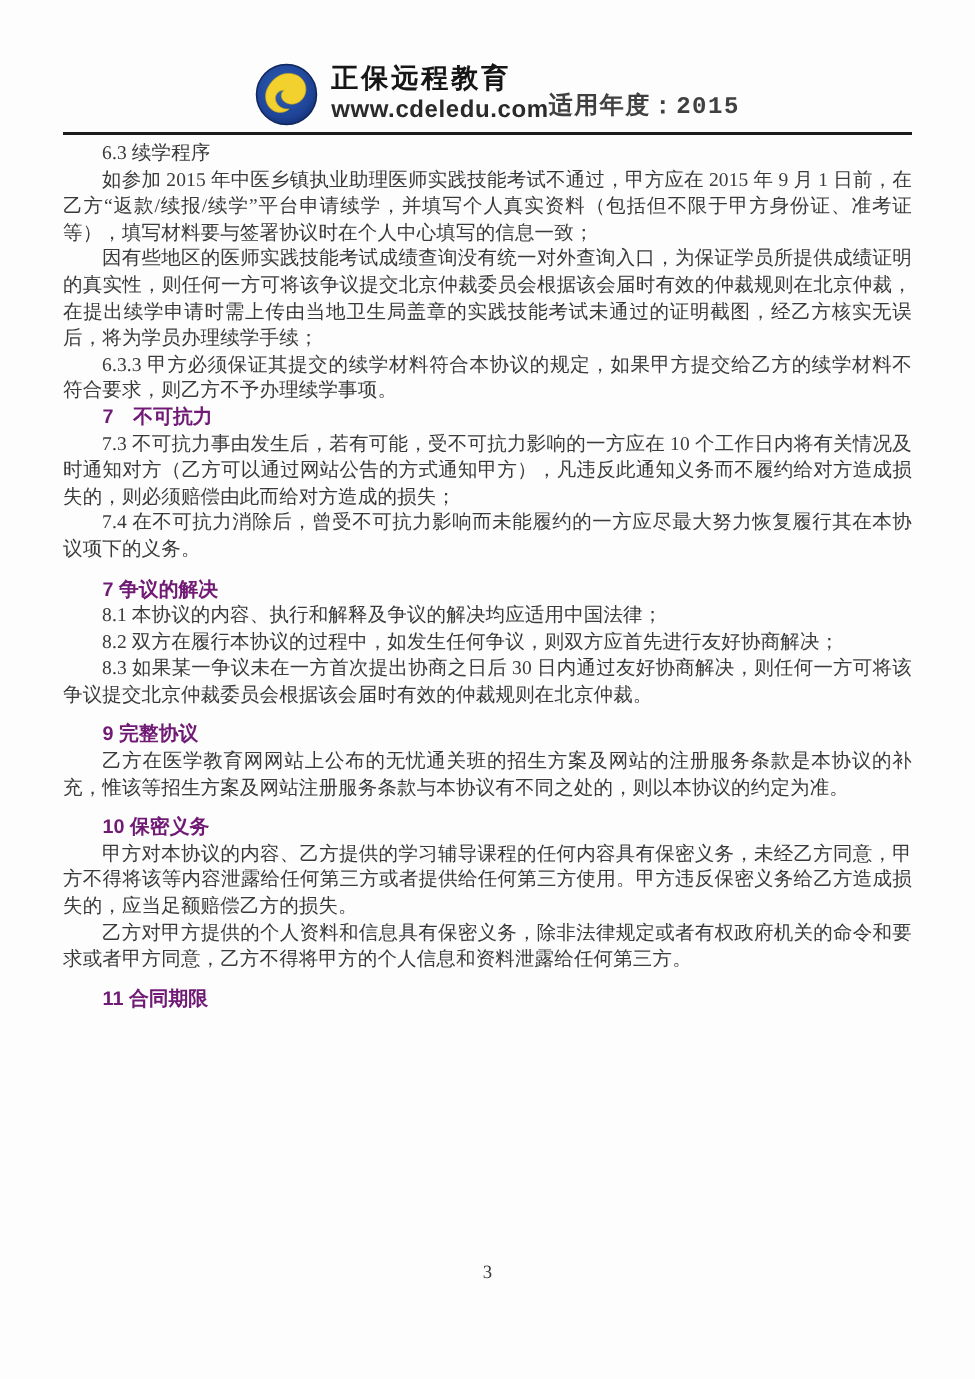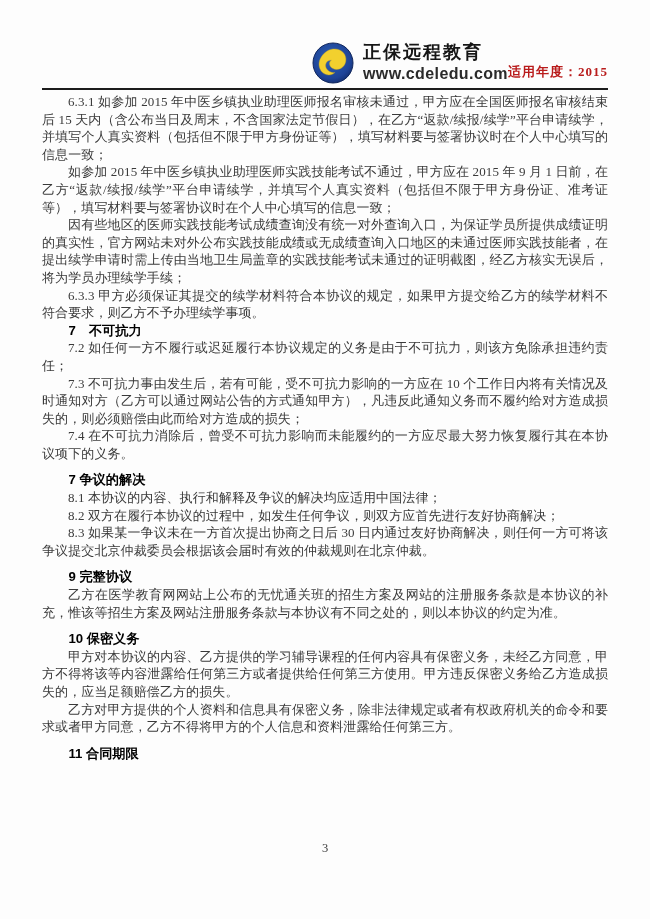--- a/index.html
+++ b/index.html
@@ -12,21 +12,21 @@
     color: #343434;
   }
   .page { width: 650px; height: 919px; position: relative; }
 
   
   .header {
     margin: 0 42px;
     padding: 42px 0 4px 0;
     border-bottom: 2px solid #1c1c1c;
     display: flex;
-    justify-content: flex-end;
+    justify-content: center;
     align-items: flex-end;
   }
   .logo {
     display: flex;
     align-items: center;
     margin-left: 13px;
     gap: 9px;
   }
   .logo-icon { width: 42px; height: 42px; display: block; }
   .logo-text { display: flex; flex-direction: column; line-height: 1.1; }
@@ -39,24 +39,24 @@
   }
   .logo-url {
     font-family: "Liberation Sans", "DejaVu Sans", sans-serif;
     font-size: 16px;
     font-weight: 700;
     letter-spacing: 0.4px;
     color: #2a2a2a;
     margin-top: 2px;
   }
   .year-label {
-    font-family: Liberation Serif, serif;
-    font-size: 13px;
+    font-family: Liberation Mono, monospace;
+    font-size: 16px;
     font-weight: 600;
-    color: #b91c1c;
+    color: #404040;
     padding-bottom: 3px;
     letter-spacing: 1px;
   }
 
   
   .doc {
     margin: 3px 42px 0 42px;
   }
   .doc p { margin: 0; }
   .para {
@@ -66,21 +66,21 @@
     text-align: justify;
     color: #3a3a3a;
     letter-spacing: 0.1px;
   }
   .heading {
     font-family: "Liberation Sans", "DejaVu Sans", sans-serif;
     font-size: 13.2px;
     line-height: 17.6px;
     font-weight: 700;
     text-indent: 2em;
-    color: #000000;
+    color: #701a75;
     margin-top: 1px;
   }
   .space-before { margin-top: 9px !important; }
 
   
   .footer {
     position: absolute;
     left: 0;
     top: 841px;
     width: 100%;
@@ -117,26 +117,25 @@
       </svg>
       <div class="logo-text">
         <span class="logo-title">正保远程教育</span>
         <span class="logo-url">www.cdeledu.com</span>
       </div>
     </div>
     <div class="year-label">适用年度：2015</div>
   </div>
 
   <div class="doc">
-      <p class="para">6.3.1 如参加 2015 年中医乡镇执业助理医师报名审核未通过，甲方应在全国医师报名审核结束后 15 天内（含公布当日及周末，不含国家法定节假日），在乙方“返款/续报/续学”平台申请续学，并填写个人真实资料（包括但不限于甲方身份证等），填写材料要与签署协议时在个人中心填写的信息一致；</p>
+      <p class="para">6.3 续学程序</p>
       <p class="para">如参加 2015 年中医乡镇执业助理医师实践技能考试不通过，甲方应在 2015 年 9 月 1 日前，在乙方“返款/续报/续学”平台申请续学，并填写个人真实资料（包括但不限于甲方身份证、准考证等），填写材料要与签署协议时在个人中心填写的信息一致；</p>
-      <p class="para">因有些地区的医师实践技能考试成绩查询没有统一对外查询入口，为保证学员所提供成绩证明的真实性，官方网站未对外公布实践技能成绩或无成绩查询入口地区的未通过医师实践技能者，在提出续学申请时需上传由当地卫生局盖章的实践技能考试未通过的证明截图，经乙方核实无误后，将为学员办理续学手续；</p>
+      <p class="para">因有些地区的医师实践技能考试成绩查询没有统一对外查询入口，为保证学员所提供成绩证明的真实性，则任何一方可将该争议提交北京仲裁委员会根据该会届时有效的仲裁规则在北京仲裁，在提出续学申请时需上传由当地卫生局盖章的实践技能考试未通过的证明截图，经乙方核实无误后，将为学员办理续学手续；</p>
       <p class="para">6.3.3 甲方必须保证其提交的续学材料符合本协议的规定，如果甲方提交给乙方的续学材料不符合要求，则乙方不予办理续学事项。</p>
       <p class="heading">7　不可抗力</p>
-      <p class="para">7.2 如任何一方不履行或迟延履行本协议规定的义务是由于不可抗力，则该方免除承担违约责任；</p>
       <p class="para">7.3 不可抗力事由发生后，若有可能，受不可抗力影响的一方应在 10 个工作日内将有关情况及时通知对方（乙方可以通过网站公告的方式通知甲方），凡违反此通知义务而不履约给对方造成损失的，则必须赔偿由此而给对方造成的损失；</p>
       <p class="para">7.4 在不可抗力消除后，曾受不可抗力影响而未能履约的一方应尽最大努力恢复履行其在本协议项下的义务。</p>
       <p class="heading space-before">7 争议的解决</p>
       <p class="para">8.1 本协议的内容、执行和解释及争议的解决均应适用中国法律；</p>
       <p class="para">8.2 双方在履行本协议的过程中，如发生任何争议，则双方应首先进行友好协商解决；</p>
       <p class="para">8.3 如果某一争议未在一方首次提出协商之日后 30 日内通过友好协商解决，则任何一方可将该争议提交北京仲裁委员会根据该会届时有效的仲裁规则在北京仲裁。</p>
       <p class="heading space-before">9 完整协议</p>
       <p class="para">乙方在医学教育网网站上公布的无忧通关班的招生方案及网站的注册服务条款是本协议的补充，惟该等招生方案及网站注册服务条款与本协议有不同之处的，则以本协议的约定为准。</p>
       <p class="heading space-before">10 保密义务</p>
       <p class="para">甲方对本协议的内容、乙方提供的学习辅导课程的任何内容具有保密义务，未经乙方同意，甲方不得将该等内容泄露给任何第三方或者提供给任何第三方使用。甲方违反保密义务给乙方造成损失的，应当足额赔偿乙方的损失。</p>

